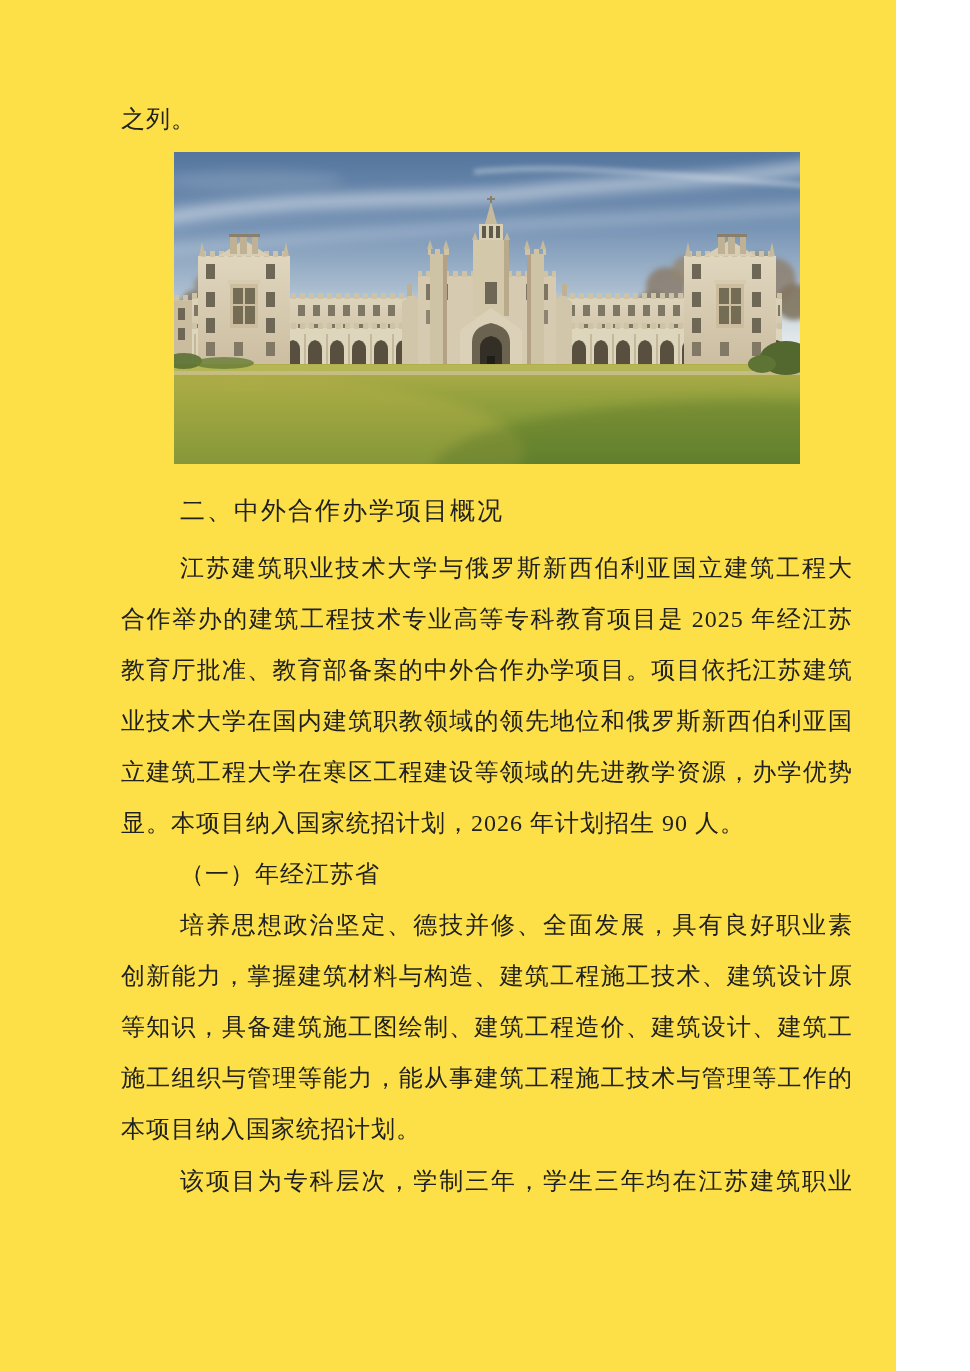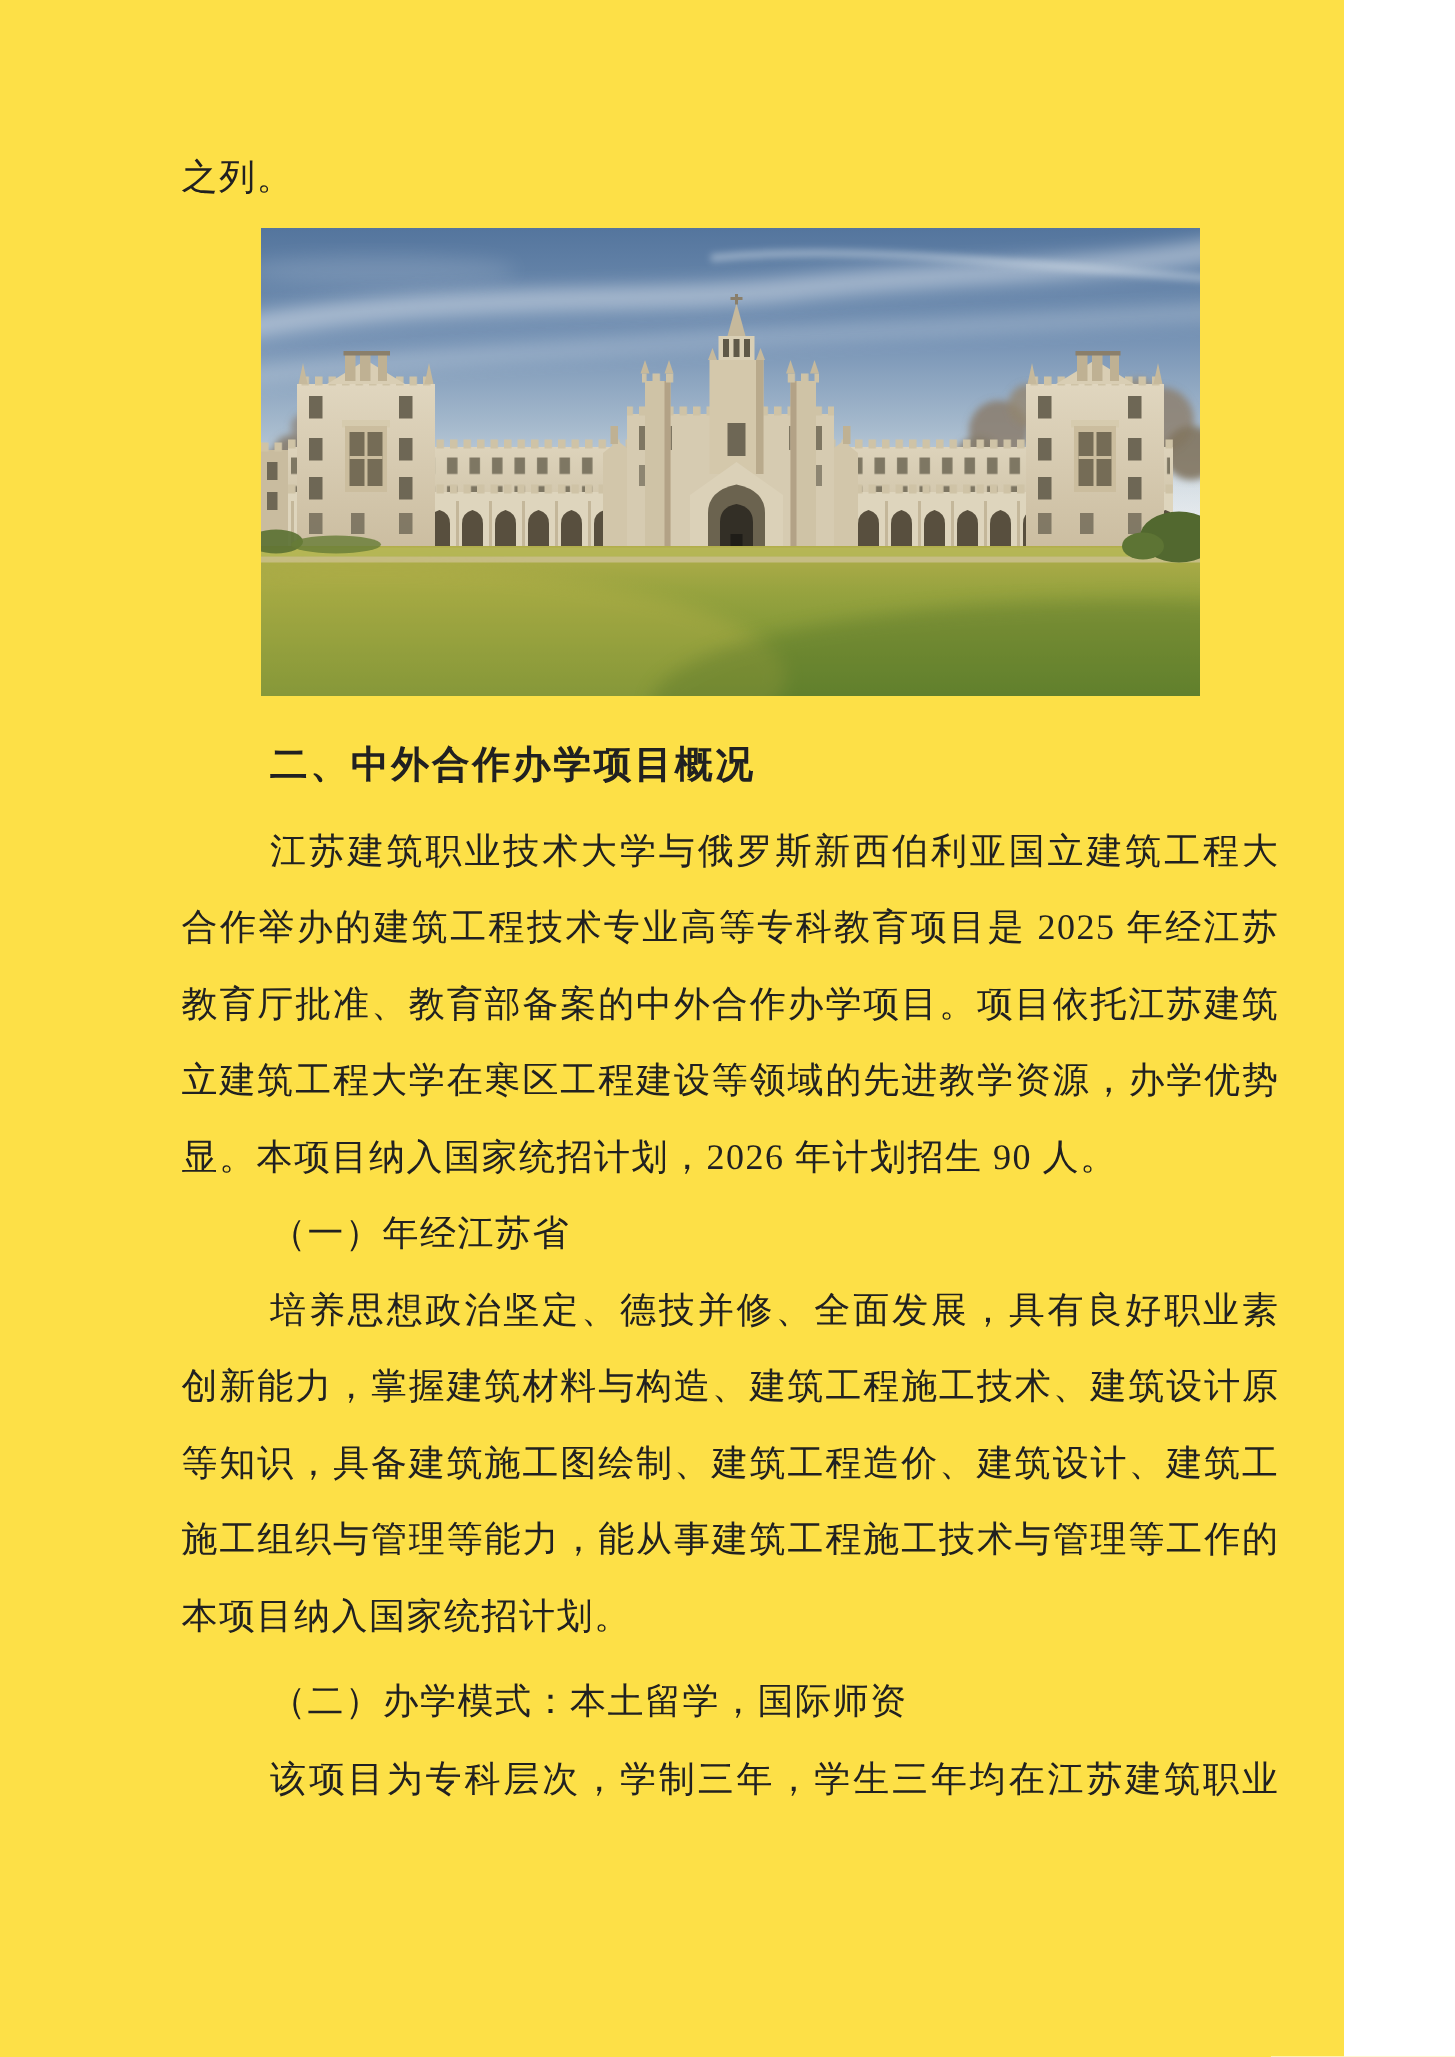--- a/index.html
+++ b/index.html
@@ -23,21 +23,21 @@
     white-space:nowrap;
     letter-spacing:1px;
   }
   .j{
     white-space:normal;
     text-align:justify;
     text-align-last:justify;
     overflow:hidden;
   }
   .indent{ text-indent:59px; }
-  .b{ font-weight:bold; font-size:25px; letter-spacing:2px;}
+  .b{ font-weight:normal; font-size:25px; letter-spacing:2px;}
   .h1gap{ margin-top:21px; }
   .p1gap{ margin-top:7px; }
   .h3gap{ margin-top:6px; }
   .p3gap{ margin-top:1px; }
   figure.photo{
     margin:7px 0 0 0;
     width:626px;height:312px;
     margin-left:53px;
     display:block;
   }
@@ -242,34 +242,34 @@
         </g>
       </svg>
     </figure>
 
     <div class="line b indent h1gap">二、中外合作办学项目概况</div>
 
     <div>
       <div class="line j indent p1gap">江苏建筑职业技术大学与俄罗斯新西伯利亚国立建筑工程大学</div>
       <div class="line j">合作举办的建筑工程技术专业高等专科教育项目是 2025 年经江苏省</div>
       <div class="line j">教育厅批准、教育部备案的中外合作办学项目。项目依托江苏建筑职</div>
+      <div class="line j">业技术大学在国内建筑职教领域的领先地位和俄罗斯新西伯利亚国</div>
       <div class="line j">立建筑工程大学在寒区工程建设等领域的先进教学资源，办学优势明</div>
       <div class="line">显。本项目纳入国家统招计划，2026 年计划招生 90 人。</div>
     </div>
 
     <div class="line indent">（一）年经江苏省</div>
 
     <div>
       <div class="line j indent">培养思想政治坚定、德技并修、全面发展，具有良好职业素质和</div>
       <div class="line j">创新能力，掌握建筑材料与构造、建筑工程施工技术、建筑设计原理</div>
       <div class="line j">等知识，具备建筑施工图绘制、建筑工程造价、建筑设计、建筑工程</div>
       <div class="line j">施工组织与管理等能力，能从事建筑工程施工技术与管理等工作的高</div>
       <div class="line">本项目纳入国家统招计划。</div>
     </div>
 
-    <div class="line indent h3gap">（二）办学模式：本土留学，国际师资</div>
 
     <div>
       <div class="line j indent p3gap">该项目为专科层次，学制三年，学生三年均在江苏建筑职业技术</div>
     </div>
 
   </div>
 </div>
 
 </body></html>

